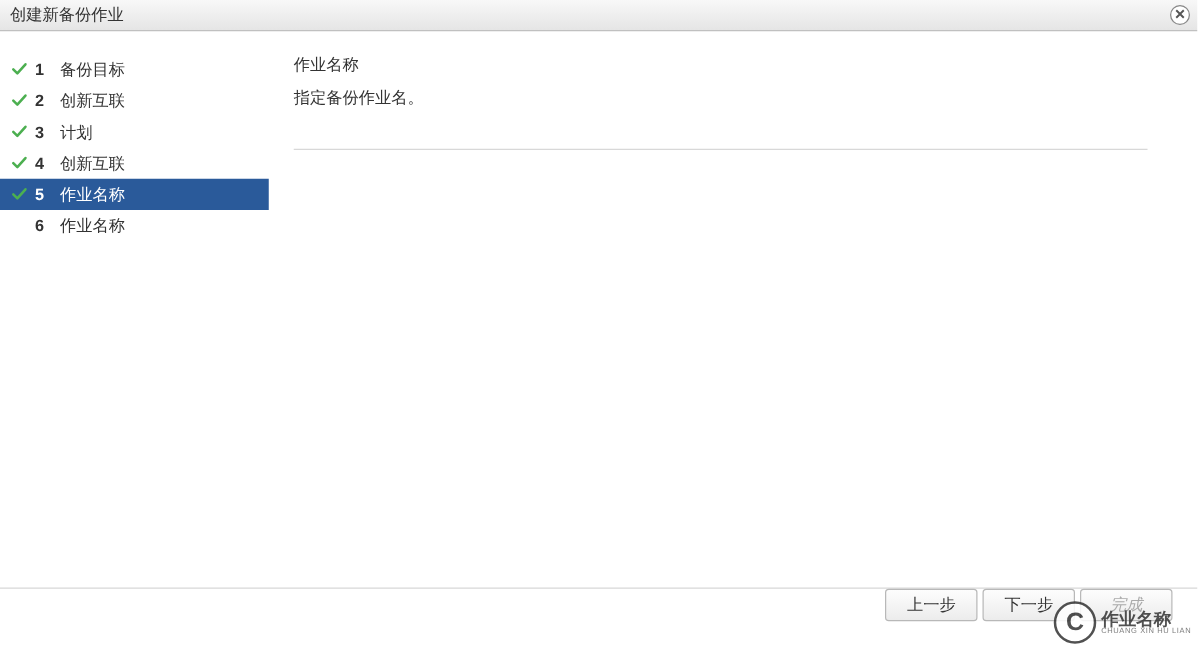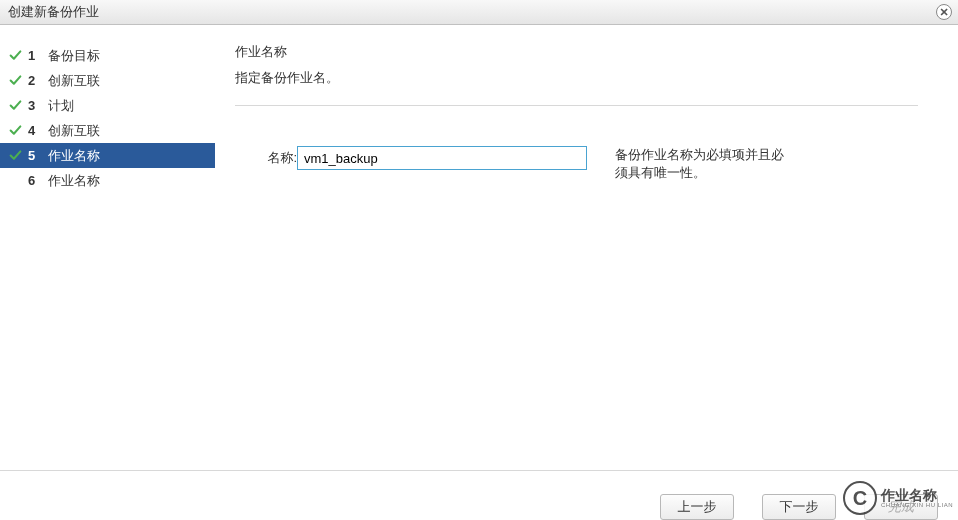--- a/index.html
+++ b/index.html
@@ -94,21 +94,21 @@
       padding: 18px 40px 0 20px;
     }
     .content-title {
       font-size: 13px;
       color: #333;
       margin-bottom: 8px;
     }
     .content-subtitle {
       font-size: 13px;
       color: #333;
-      margin-bottom: 18px;
+      margin-bottom: 32px;
     }
     .divider {
       border: none;
       border-top: 1px solid #d8d8d8;
       margin: 0 0 40px 0;
     }
     .form-row {
       display: flex;
       align-items: flex-start;
     }
@@ -130,24 +130,24 @@
     .form-help {
       margin-left: 28px;
       width: 175px;
       color: #333;
       line-height: 1.4;
     }
     .footer {
       height: 50px;
       border-top: 1px solid #d8d8d8;
       display: flex;
-      align-items: flex-end;
+      align-items: flex-start;
       justify-content: flex-end;
       padding-right: 20px;
-      gap: 28px;
+      gap: 4px;
     }
     .btn {
       height: 26px;
       min-width: 74px;
       border: 1px solid #b8b8b8;
       border-radius: 3px;
       background: linear-gradient(to bottom, #fdfdfd, #ececec);
       font-size: 13px;
       font-family: inherit;
       color: #333;
@@ -268,25 +268,20 @@
       <span class="step-label">作业名称</span>
     </div>
 
   </div>
 
   <div class="content">
     <div class="content-title">作业名称</div>
     <div class="content-subtitle">指定备份作业名。</div>
     <hr class="divider">
 
-    <div class="form-row">
-      <div class="form-label">名称:</div>
-      <input class="form-input" type="text" value="vm1_backup" style="">
-      <div class="form-help">备份作业名称为必填项并且必须具有唯一性。</div>
-    </div>
   </div>
 
 </div>
 
 <div class="footer">
   <button class="btn">上一步</button>
   <button class="btn">下一步</button>
   <button class="btn disabled">完成</button>
 </div>
 

